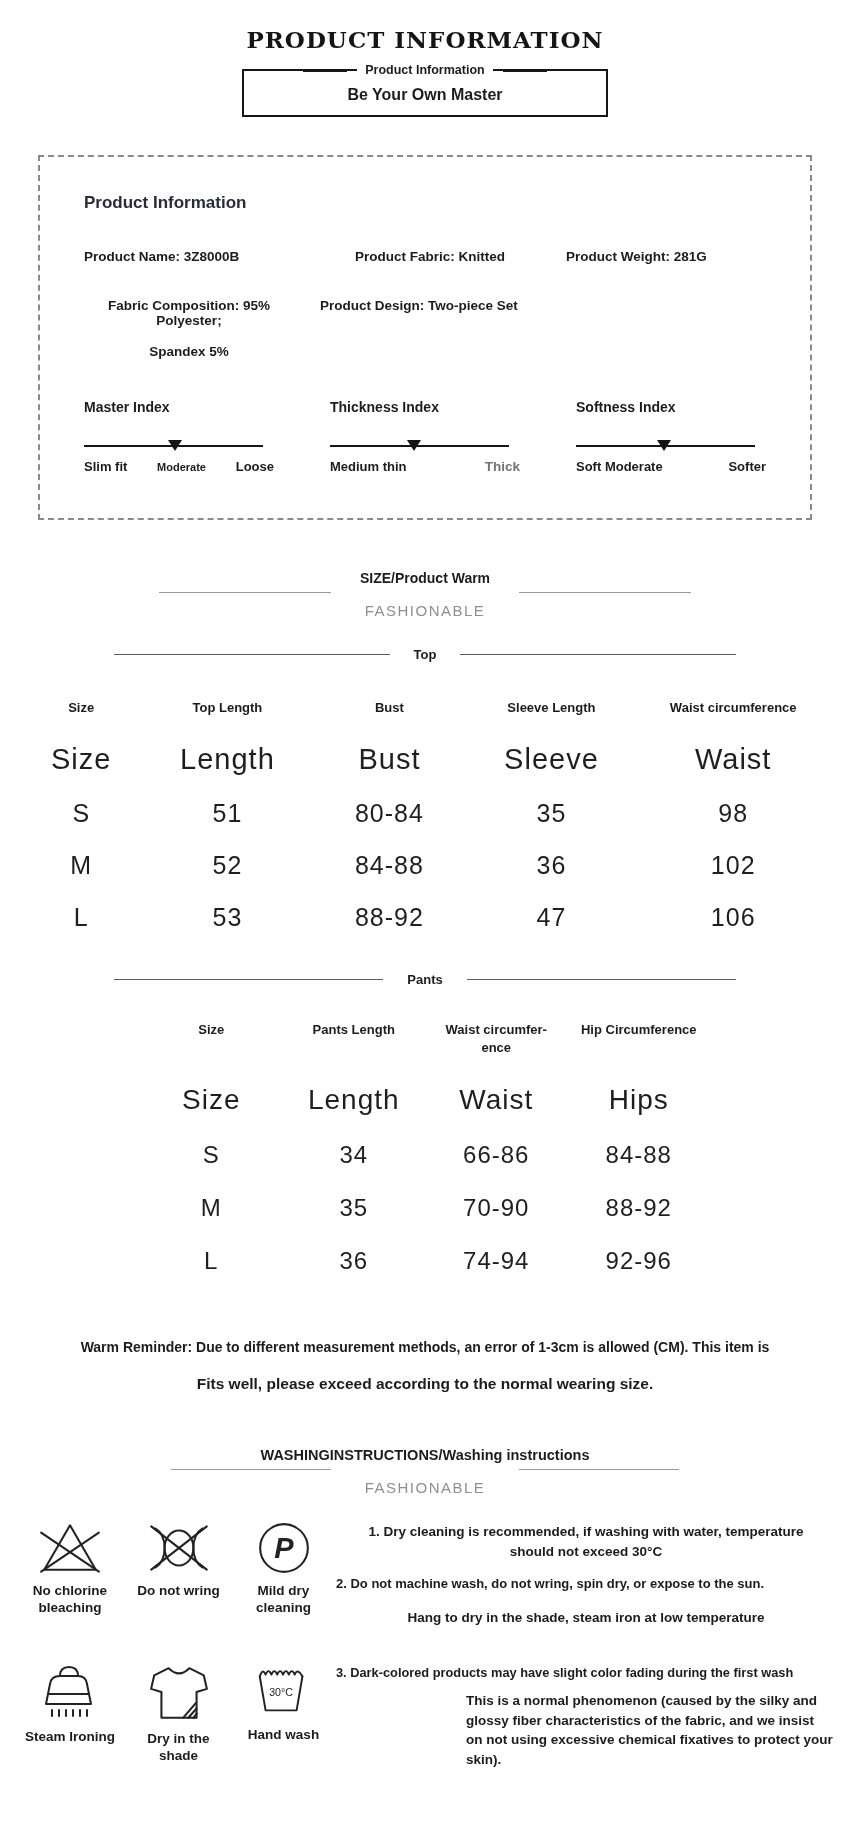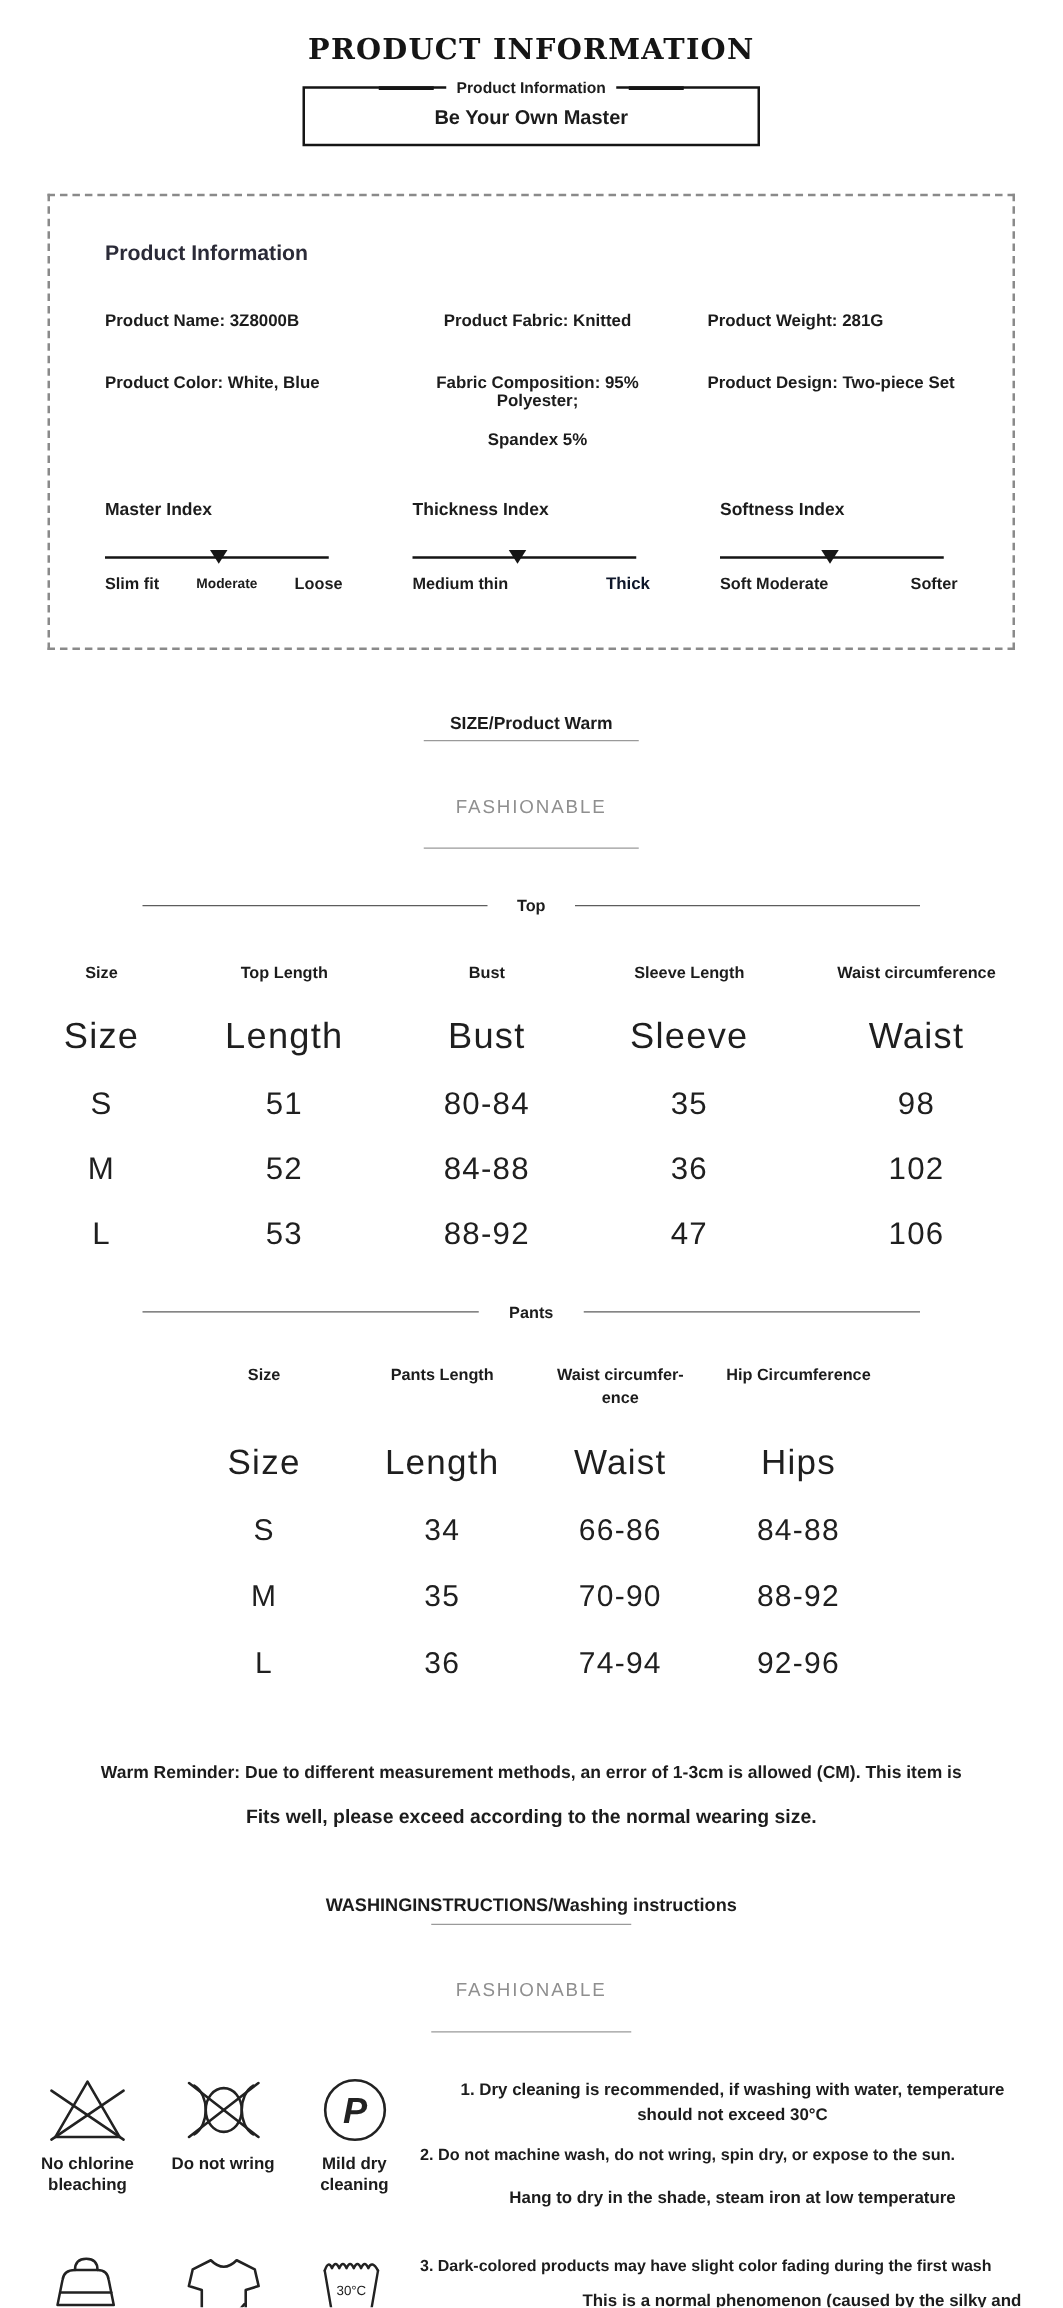--- a/index.html
+++ b/index.html
@@ -26,24 +26,24 @@
   .index-ref{margin-top:32px;font-size:13.5px;font-weight:700;}
   .index-grid{display:grid;grid-template-columns:1fr 1fr 1fr;column-gap:56px;margin-top:40px;}
   .index-name{font-size:14px;font-weight:700;}
   .slider{position:relative;margin-top:30px;height:2px;background:#151515;width:94%;}
   .marker{position:absolute;top:-5px;margin-left:-7px;width:0;height:0;
           border-left:7px solid transparent;border-right:7px solid transparent;
           border-top:11px solid #151515;}
   .slider-labels{display:flex;justify-content:space-between;margin-top:12px;
                  font-weight:700;font-size:13px;width:100%;text-align:center;}
   .lbl-small{font-size:11px;align-self:center;}
-  .lbl-muted{color:#0f172a;font-size:13.5px;}
+  .lbl-muted{color:#737373;font-size:13.5px;}
   
   .size-title{margin-top:50px;text-align:center;font-size:14px;font-weight:700;}
-  .brand-row{display:flex;justify-content:center;align-items:center;gap:34px;margin-top:16px;flex-direction:column;}
+  .brand-row{display:flex;justify-content:center;align-items:flex-start;gap:34px;margin-top:16px;}
   .brand-row .line{width:172px;height:1px;background:#9a9a9a;transform:translateY(-10px);}
   .brand-text{color:#8f8f8f;font-size:15px;letter-spacing:1.5px;}
   .divider{display:flex;align-items:center;margin:28px 114px 0;gap:24px;position:relative;}
   .divider .dline{flex:1;height:1px;background:#5d5d5d;}
   .divider .dlabel{font-size:13px;font-weight:700;}
   .ttable{margin:38px 18px 0;}
   .trow{display:grid;grid-template-columns:0.8fr 1.05fr 1fr 1.05fr 1.25fr;text-align:center;}
   .trow.hdr{font-size:13px;font-weight:700;}
   .trow.sub{margin-top:28px;font-size:29px;font-weight:400;color:#1f1f1f;letter-spacing:1px;}
   .trow.data{margin-top:23px;font-size:25px;font-weight:400;color:#1f1f1f;letter-spacing:1px;}
@@ -89,21 +89,20 @@
     <div class="banner-heading">Be Your Own Master</div>
   </div>
 
   <div class="dash-box">
     <div class="info-heading">Product Information</div>
 
     <div class="info-grid">
       <div class="info-cell">Product Name: 3Z8000B</div>
       <div class="info-cell center">Product Fabric: Knitted</div>
       <div class="info-cell">Product Weight: 281G</div>
-      <div class="info-cell">Product Color: White, Blue</div>
       <div class="info-cell center">
         <div>Fabric Composition: 95% Polyester;</div>
         <div class="comp-line2">Spandex 5%</div>
       </div>
       <div class="info-cell">Product Design: Two-piece Set</div>
     </div>
 
 
     <div class="index-grid">
       <div class="index-col">

